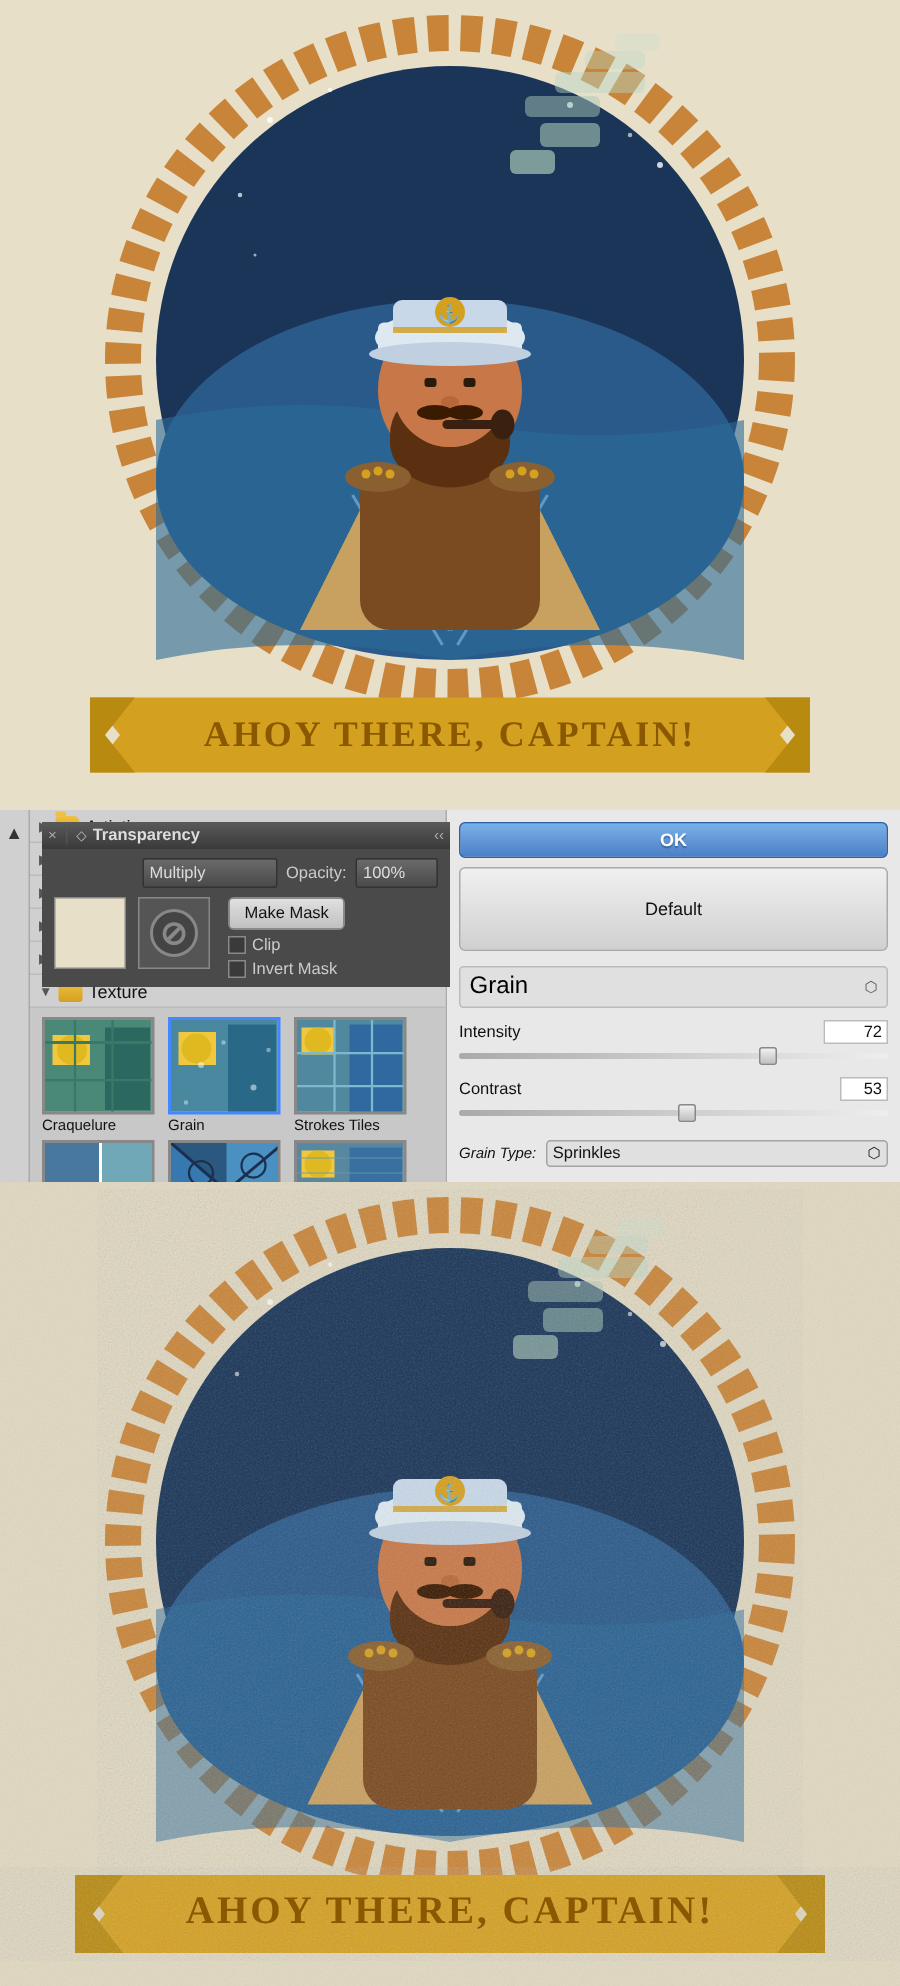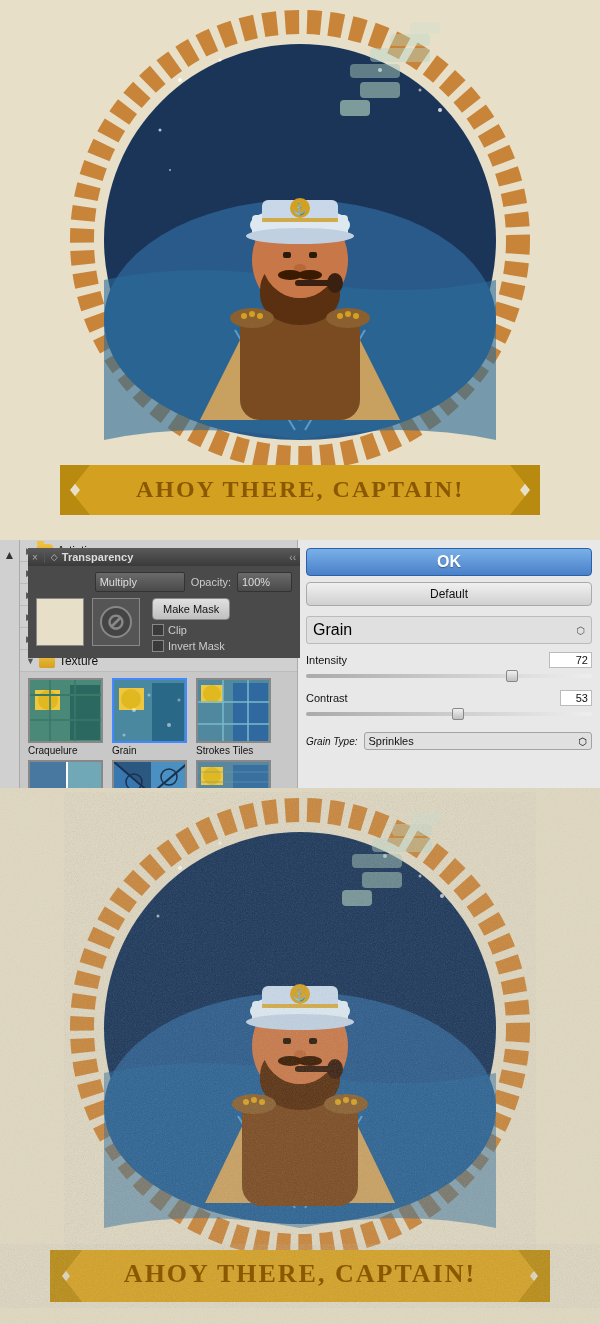--- a/index.html
+++ b/index.html
@@ -246,34 +246,34 @@
       display: flex;
       align-items: flex-start;
       justify-content: center;
       padding-top: 4px;
     }
     .ok-btn {
       background: linear-gradient(to bottom, #7ab0e8, #4a80c8);
       border: 1px solid #2a60a8;
       border-radius: 4px;
       padding: 4px 11px;
-      font-size: 16px;
+      font-size: 12px;
       color: #fff;
       cursor: pointer;
       width: 100%;
       margin-bottom: 6px;
       font-weight: bold;
       text-shadow: 0 1px 1px rgba(0,0,0,0.3);
       text-align: center;
     }
     .default-btn {
       background: linear-gradient(to bottom, #f0f0f0, #d0d0d0);
       border: 1px solid #aaa;
       border-radius: 4px;
-      padding: 4px 0;
+      padding: 20px 0;
       font-size: 12px;
       color: #111;
       cursor: pointer;
       width: 100%;
       margin-bottom: 10px;
       text-align: center;
     }
     .dropdown-section {
       background: #e0e0e0;
       border: 1px solid #bbb;

